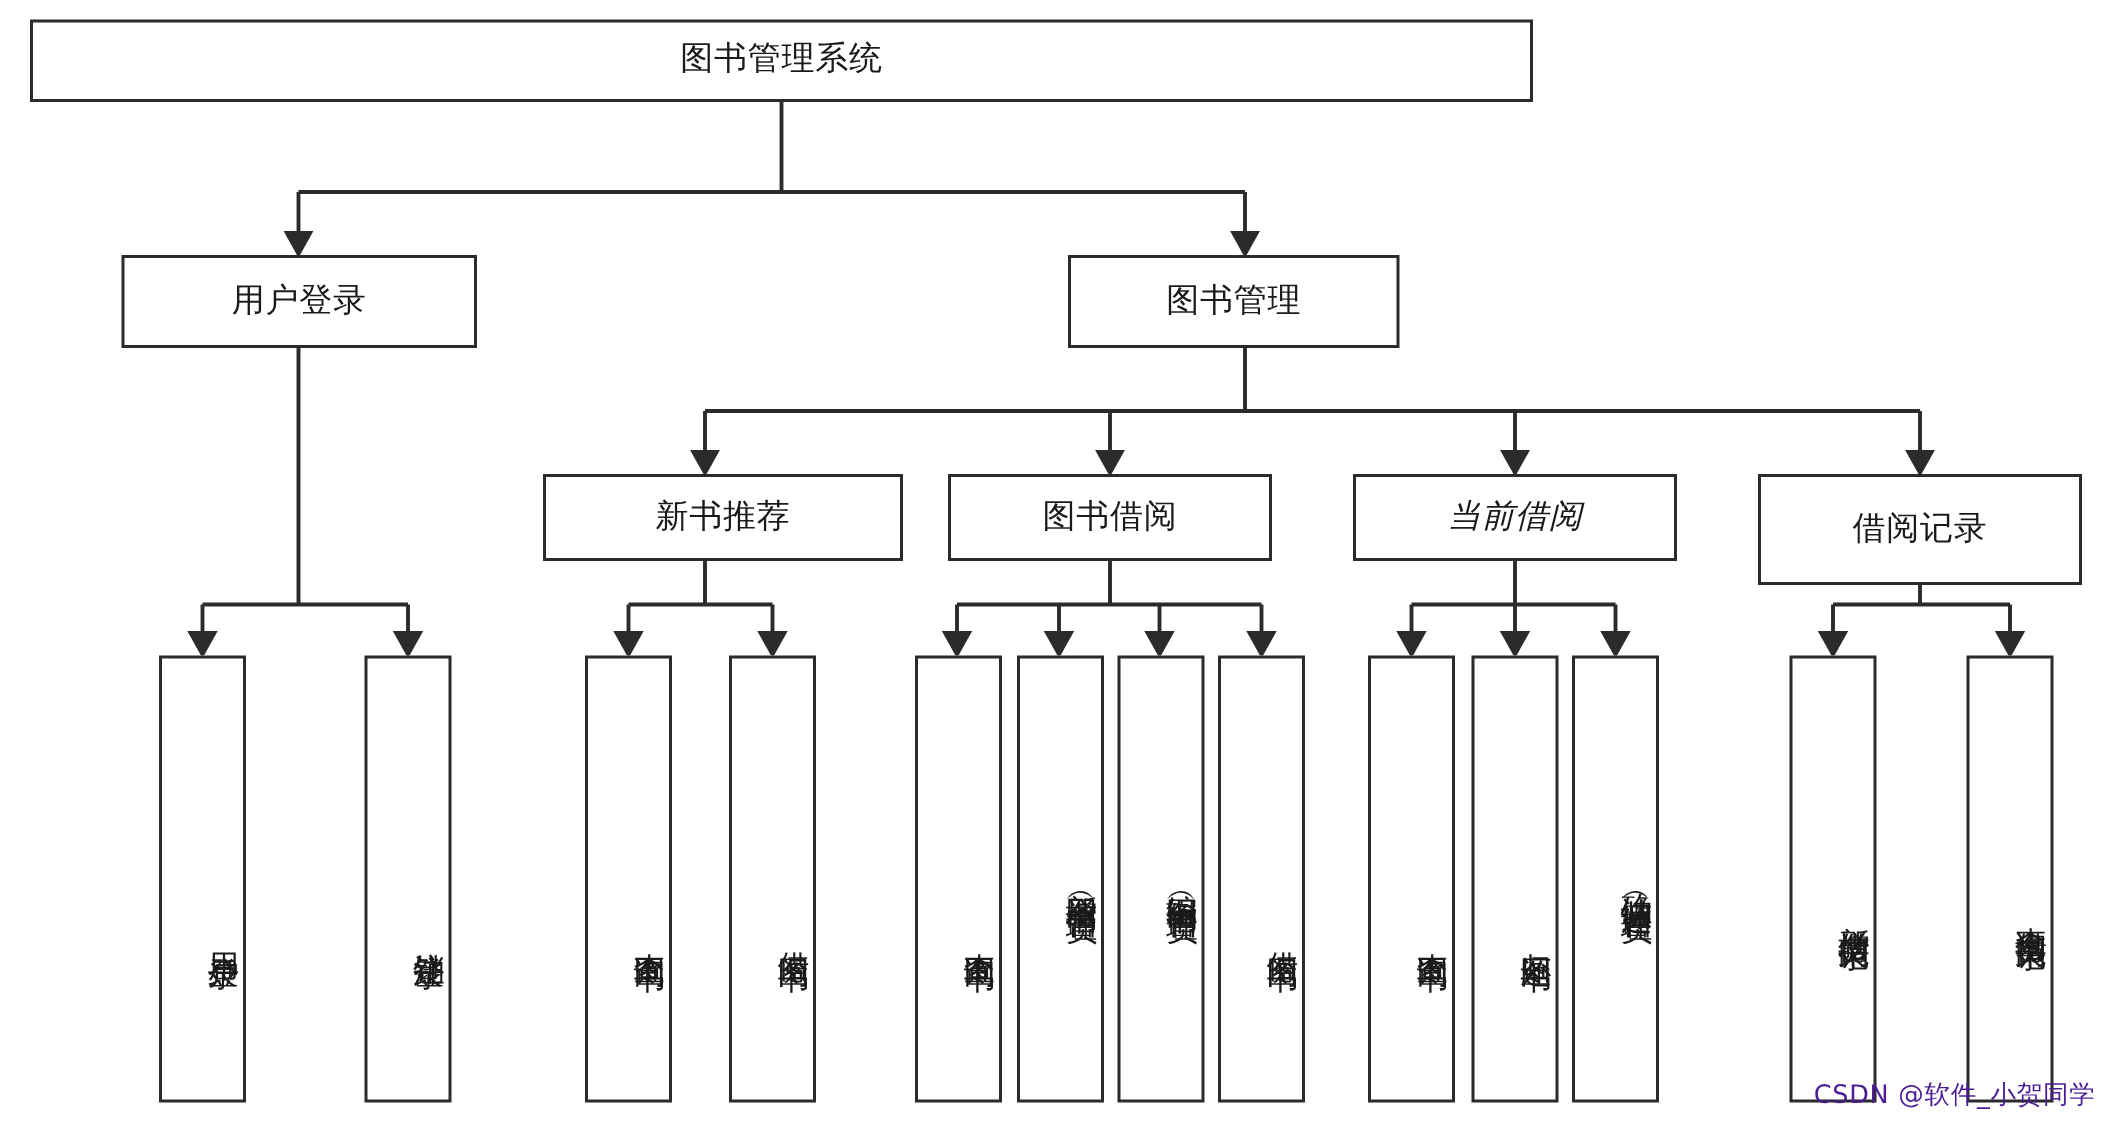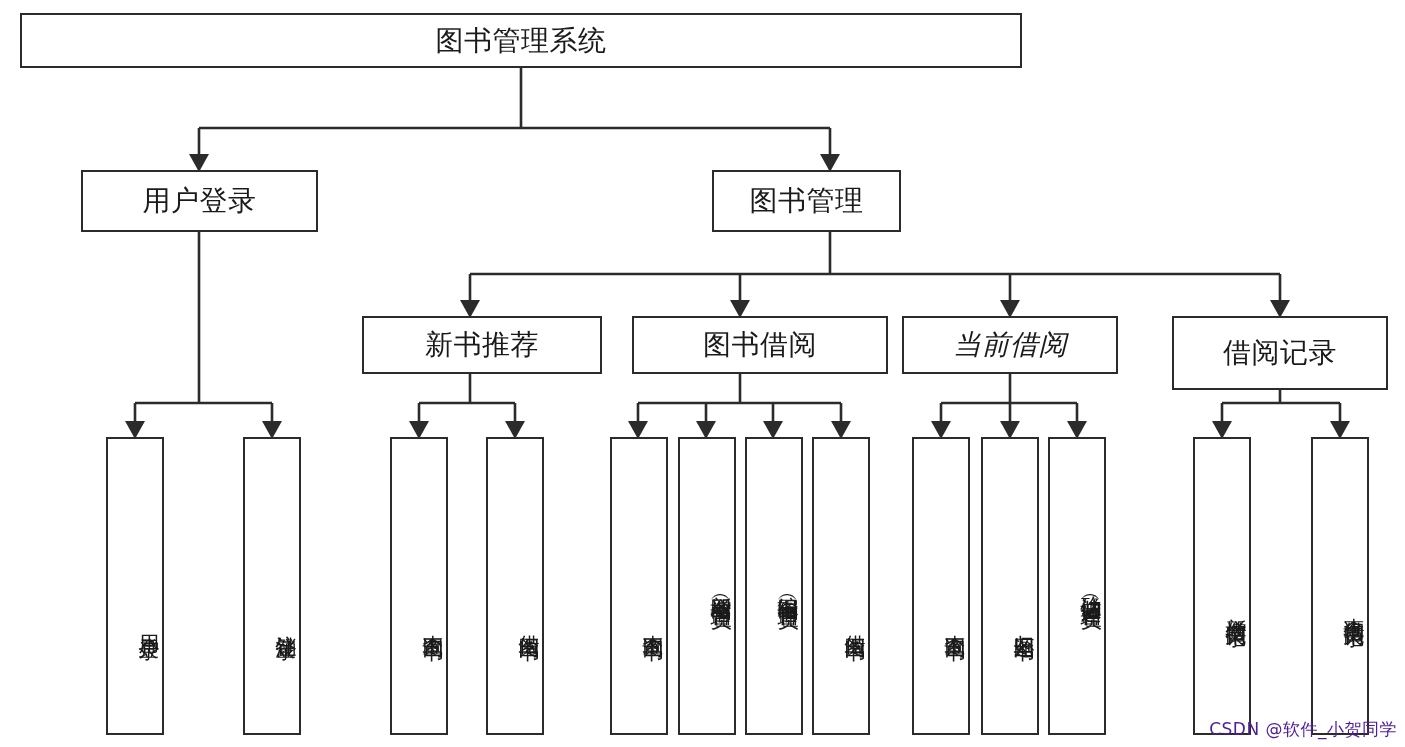--- a/index.html
+++ b/index.html
@@ -28,21 +28,21 @@
     position: absolute;
     box-sizing: border-box;
     border: 2.5px solid #2b2b2b;
     background: #ffffff;
     display: flex;
     align-items: center;
     justify-content: center;
     color: #1a1a1a;
   }
   .node.horiz {
-    font-size: 28px;
+    font-size: 22px;
     letter-spacing: 0.5px;
     line-height: 1.2;
   }
   .node.vert {
     writing-mode: vertical-rl;
     text-orientation: upright;
     font-size: 21px;
     letter-spacing: 2px;
     line-height: 1.25;
     padding: 6px 0;
@@ -122,28 +122,28 @@
     </g>
   </svg>
 
   <div class="node horiz" style="left:20px; top:13px; width:1002px; height:55px;">
     <span class="lbl">图书管理系统</span>
   </div>
 
   <div class="node horiz" style="left:81px; top:170px; width:237px; height:62px;">
     <span class="lbl">用户登录</span>
   </div>
-  <div class="node horiz" style="left:712px; top:170px; width:189px; height:62px;">
+  <div class="node horiz" style="left:712px; top:170px; width:221px; height:62px;">
     <span class="lbl">图书管理</span>
   </div>
 
   <div class="node horiz" style="left:362px; top:316px; width:240px; height:58px;">
     <span class="lbl">新书推荐</span>
   </div>
-  <div class="node horiz" style="left:632px; top:316px; width:256px; height:58px;">
+  <div class="node horiz" style="left:632px; top:316px; width:216px; height:58px;">
     <span class="lbl">图书借阅</span>
   </div>
   <div class="node horiz" style="left:902px; top:316px; width:216px; height:58px;font-style:italic;">
     <span class="lbl">当前借阅</span>
   </div>
   <div class="node horiz" style="left:1172px; top:316px; width:216px; height:74px;">
     <span class="lbl">借阅记录</span>
   </div>
 
   <div class="node vert" style="left:106px; top:437px; width:58px; height:298px; padding-top:78px;">

